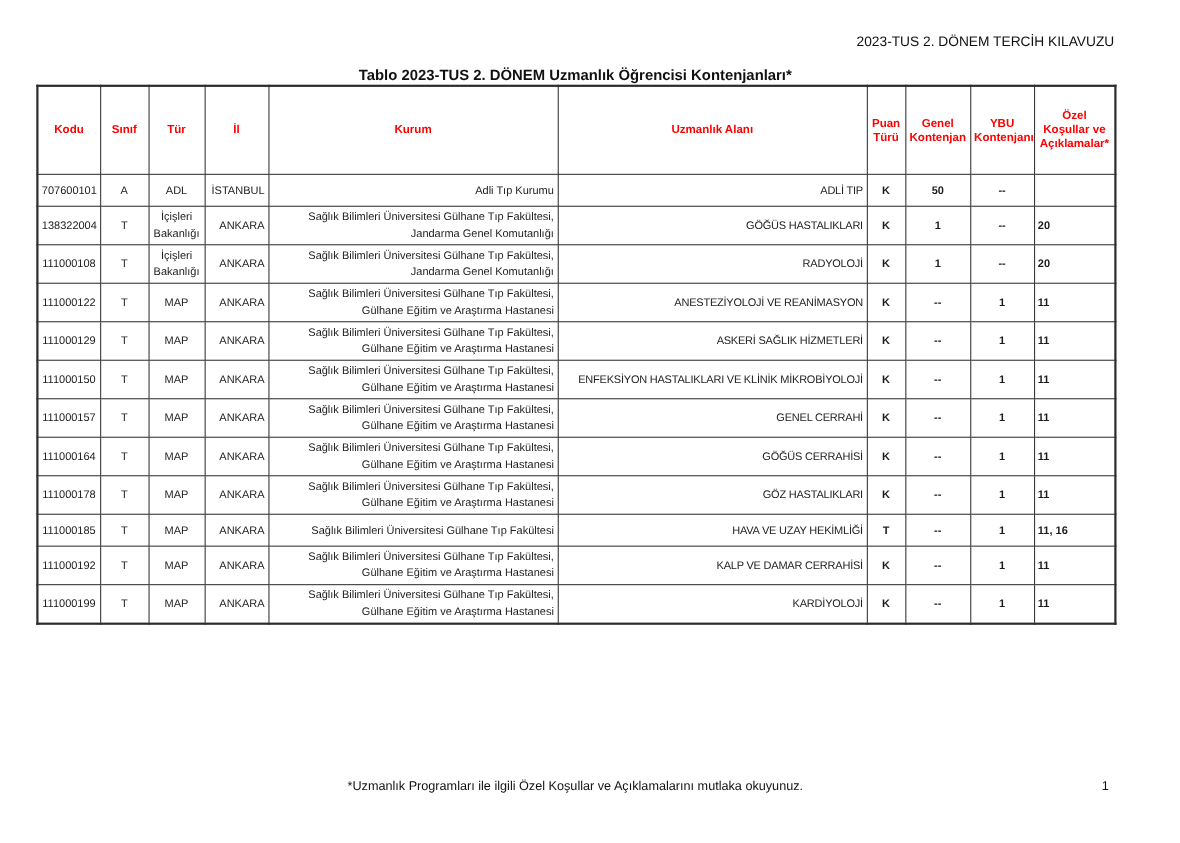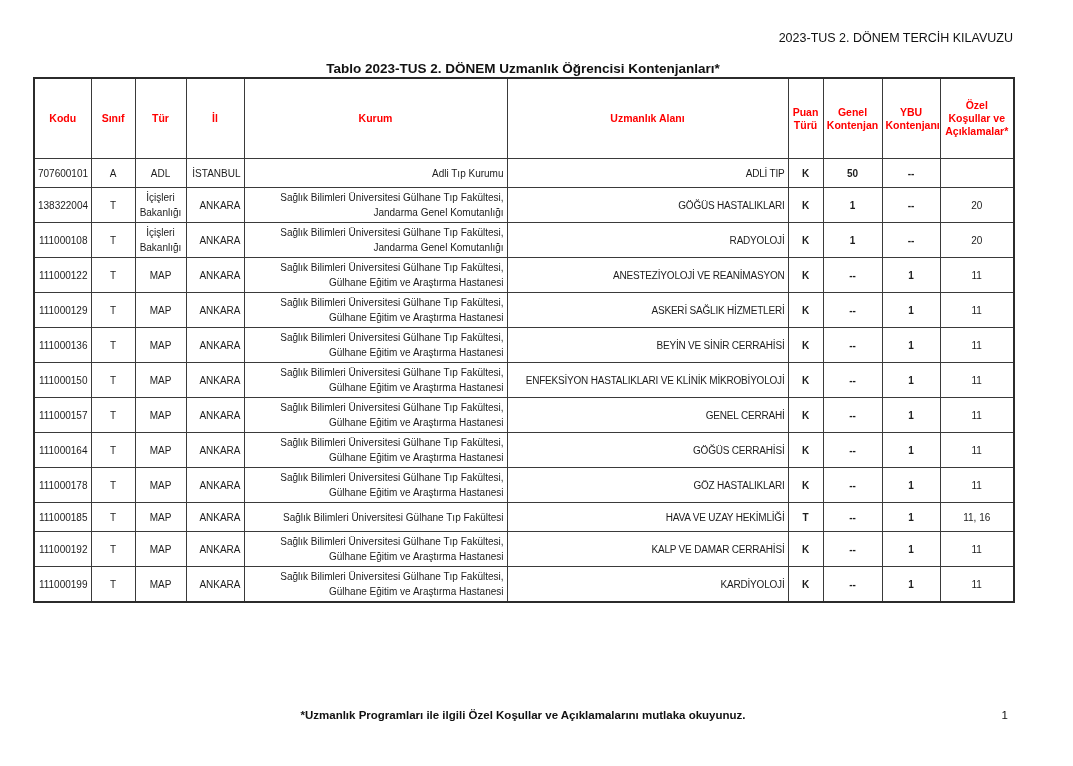--- a/index.html
+++ b/index.html
@@ -32,30 +32,30 @@
     height:75px;
     color:#ff0000;font-weight:bold;text-align:center;
     font-size:10.5px;line-height:13px;
   }
   table.quota td{height:24px;}
   
   col.c0{width:57px;} col.c1{width:44px;} col.c2{width:51px;} col.c3{width:58px;}
   col.c4{width:263px;} col.c5{width:281px;} col.c6{width:35px;} col.c7{width:59px;}
   col.c8{width:58px;} col.c9{width:74px;}
   
-  td:nth-child(1){text-align:right;padding-left:2px;}
+  td:nth-child(1){text-align:center;padding-left:2px;}
   td:nth-child(2),td:nth-child(3){text-align:center;}
   td:nth-child(4),td:nth-child(5),td:nth-child(6){text-align:right;}
   td:nth-child(5){white-space:pre-line;}
   td:nth-child(6){letter-spacing:-0.2px;}
   td:nth-child(7),td:nth-child(8),td:nth-child(9){text-align:center;font-weight:bold;}
-  td:nth-child(10){text-align:center;font-weight:normal;padding-right:3px;}
+  td:nth-child(10){text-align:left;font-weight:bold;padding-right:3px;}
   .doc-footer{
     position:absolute;top:709px;left:33px;width:980px;
-    text-align:center;font-size:11.5px;color:#111;font-weight:bold;
+    text-align:center;font-size:11.5px;color:#111;
   }
   .page-number{
     position:absolute;top:709px;right:65px;
     font-size:11.5px;color:#111;
   }
 </style>
 </head>
 <body>
 
 <div class="doc-header-right">2023-TUS 2. DÖNEM TERCİH KILAVUZU</div>
@@ -148,33 +148,20 @@
         <td>ANKARA</td>
         <td>Sağlık Bilimleri Üniversitesi Gülhane Tıp Fakültesi,
 Gülhane Eğitim ve Araştırma Hastanesi</td>
         <td>ASKERİ SAĞLIK HİZMETLERİ</td>
         <td>K</td>
         <td>--</td>
         <td>1</td>
         <td>11</td>
       </tr>
       <tr>
-        <td>111000136</td>
-        <td>T</td>
-        <td>MAP</td>
-        <td>ANKARA</td>
-        <td>Sağlık Bilimleri Üniversitesi Gülhane Tıp Fakültesi,
-Gülhane Eğitim ve Araştırma Hastanesi</td>
-        <td>BEYİN VE SİNİR CERRAHİSİ</td>
-        <td>K</td>
-        <td>--</td>
-        <td>1</td>
-        <td>11</td>
-      </tr>
-      <tr>
         <td>111000150</td>
         <td>T</td>
         <td>MAP</td>
         <td>ANKARA</td>
         <td>Sağlık Bilimleri Üniversitesi Gülhane Tıp Fakültesi,
 Gülhane Eğitim ve Araştırma Hastanesi</td>
         <td>ENFEKSİYON HASTALIKLARI VE KLİNİK MİKROBİYOLOJİ</td>
         <td>K</td>
         <td>--</td>
         <td>1</td>

